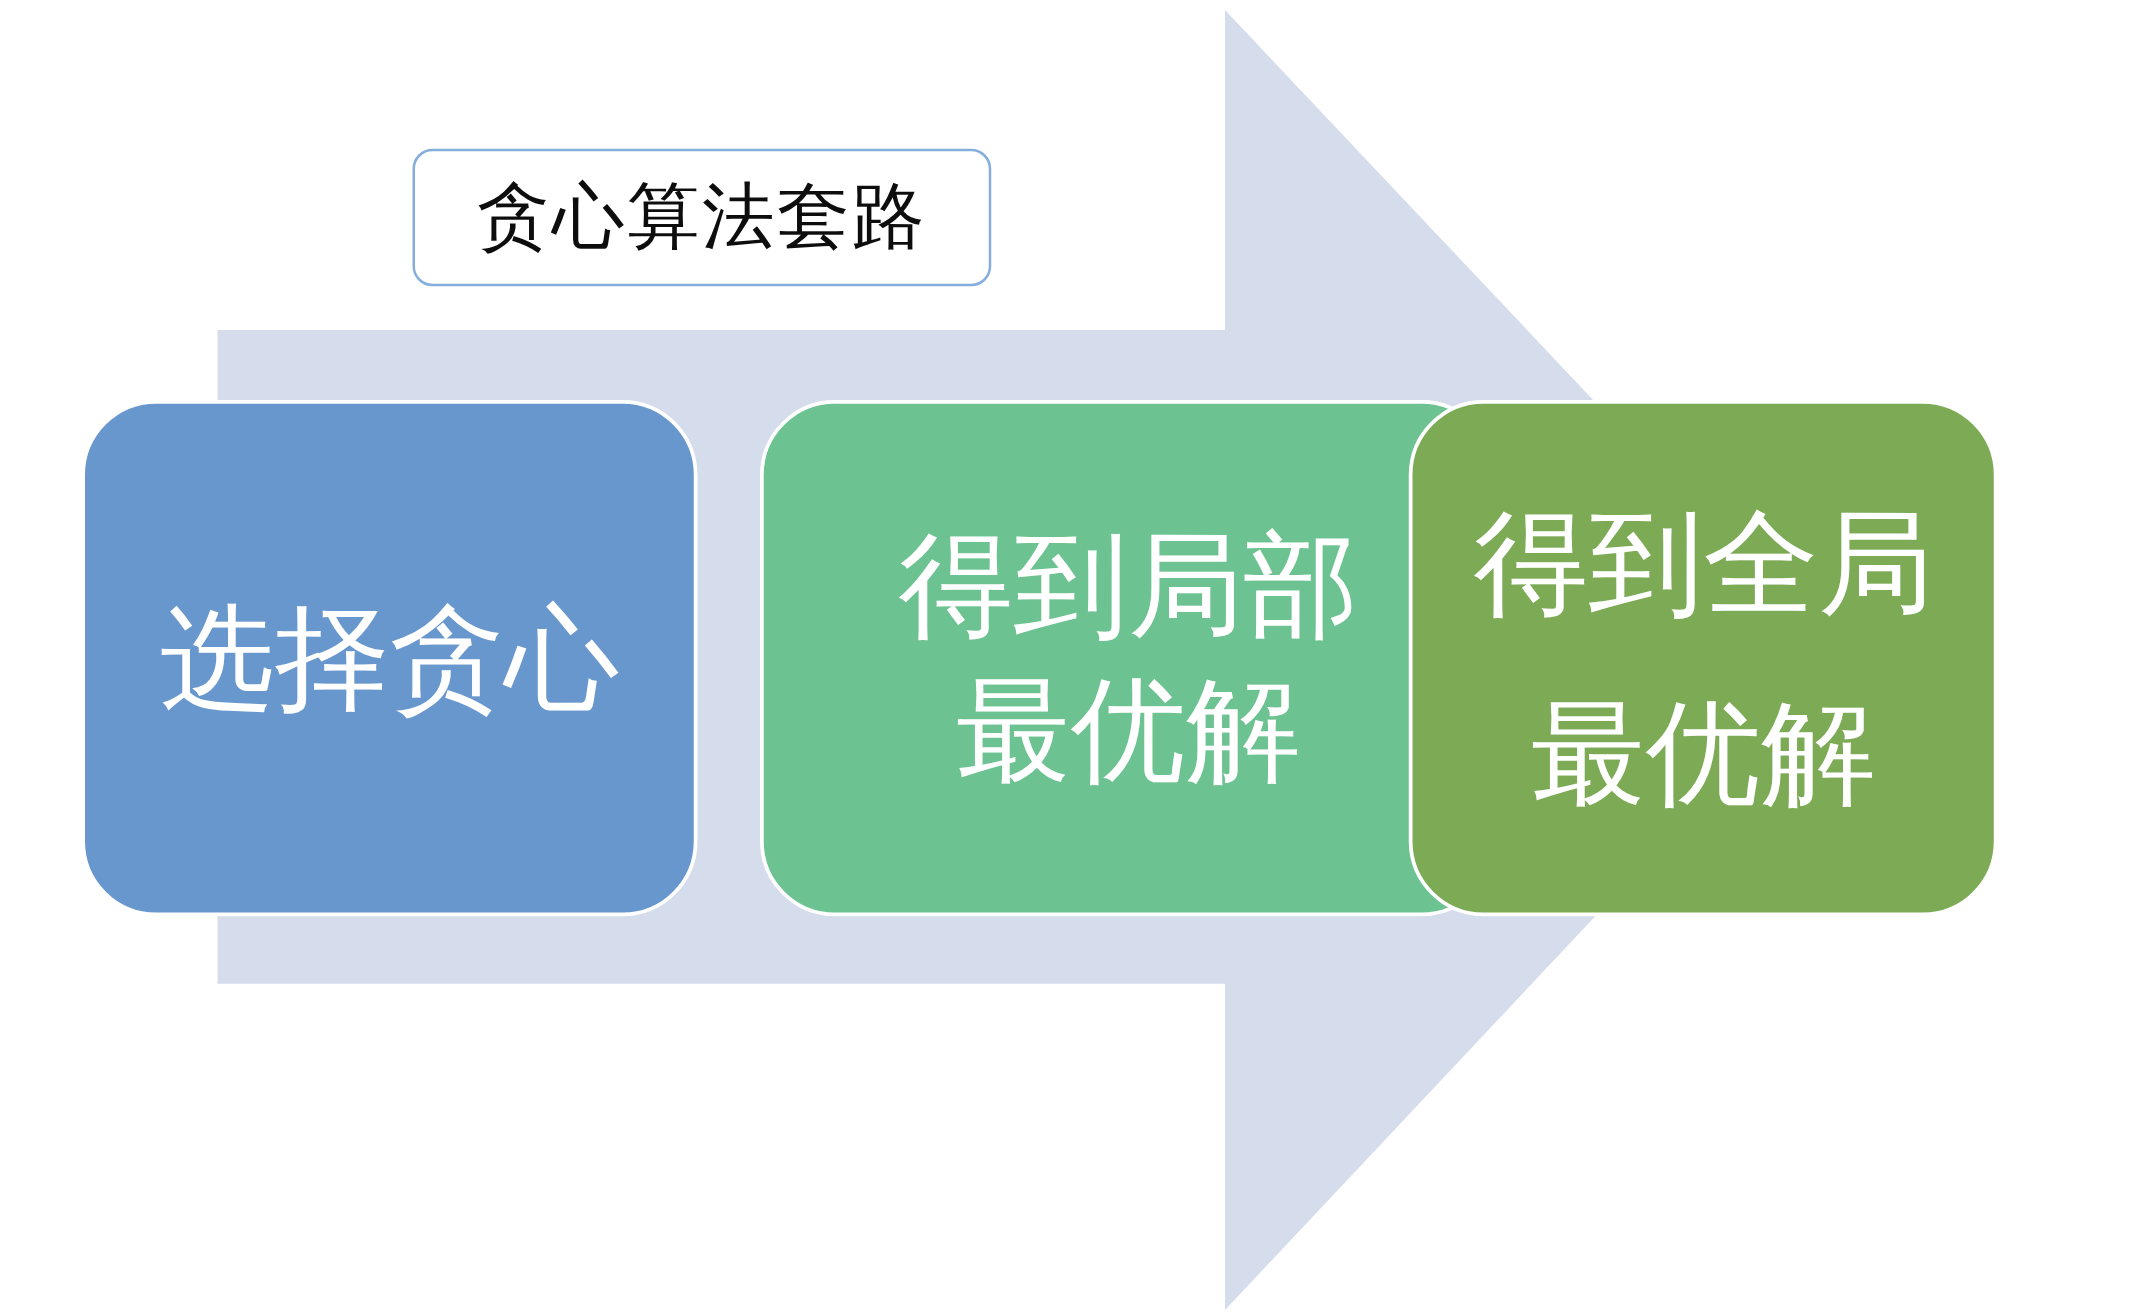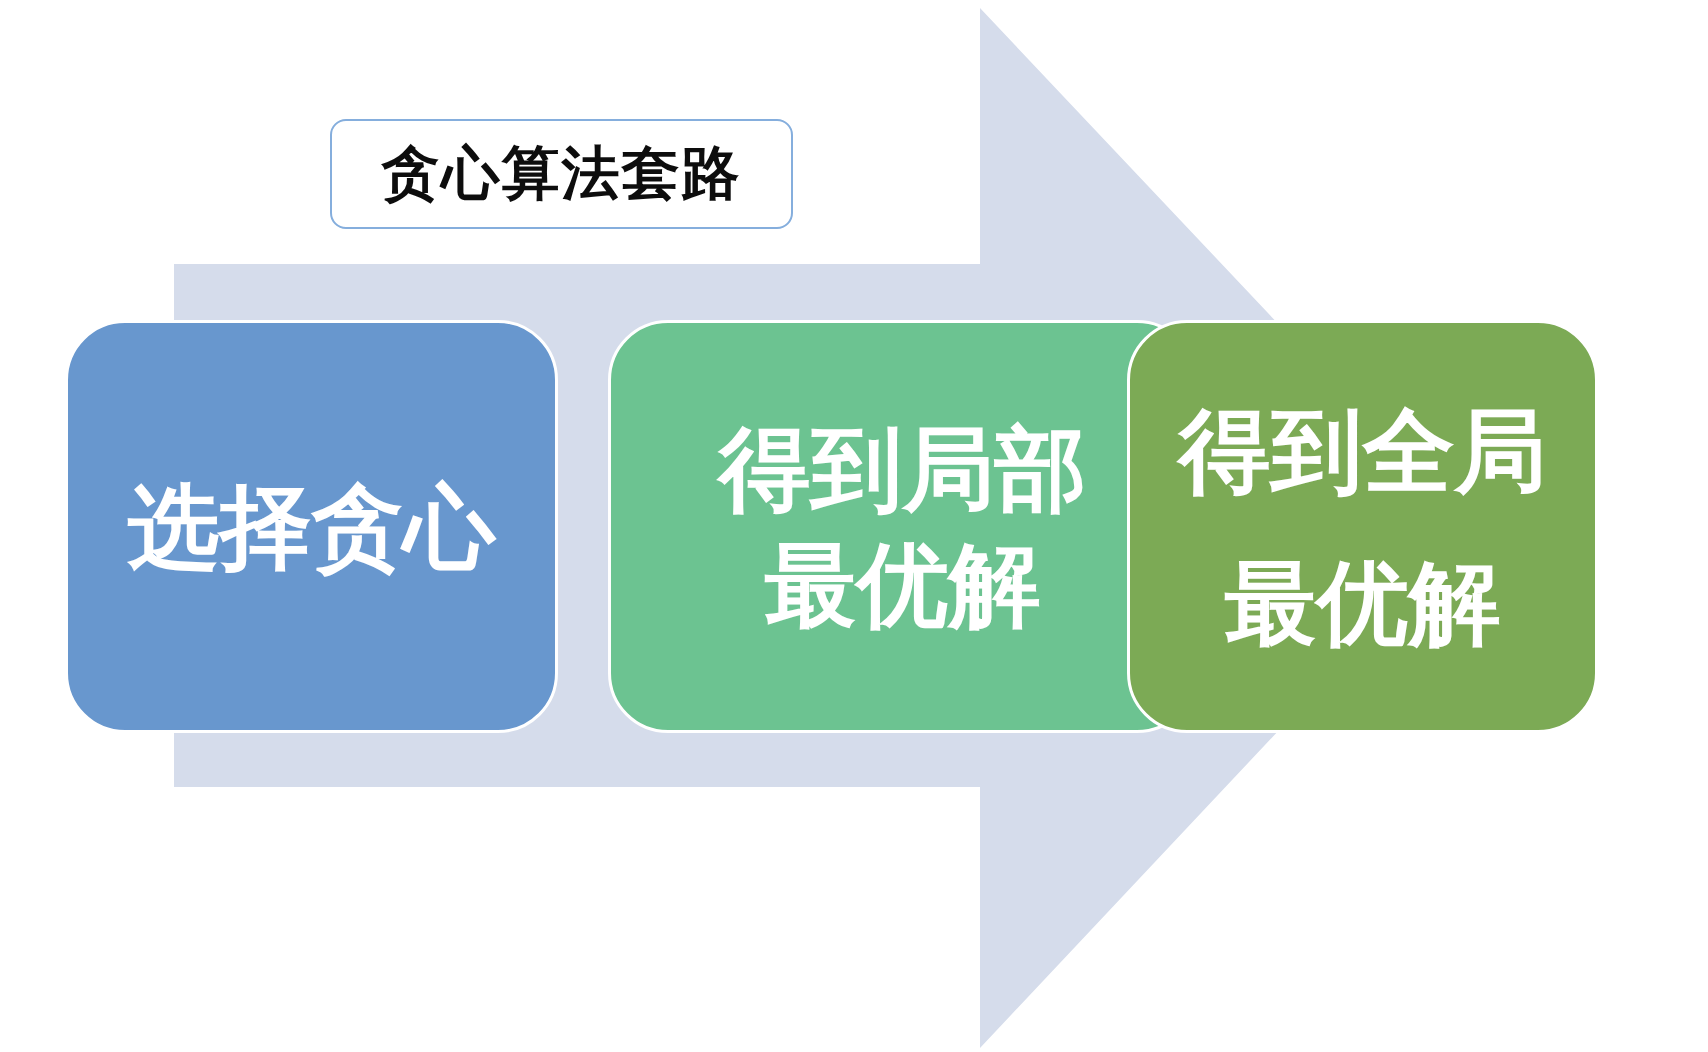--- a/index.html
+++ b/index.html
@@ -57,21 +57,21 @@
     line-height: 116px;
     white-space: nowrap;
   }
   .step-1 { left: 65px;   width: 493px; }
   .step-2 { left: 608px;  width: 589px; }
   .step-3 { left: 1127px; width: 471px; }
 </style>
 </head>
 <body>
 
-<div class="canvas" style="background-color: rgb(255, 255, 255); font-weight: bold;">
+<div class="canvas" style="background-color: rgb(255, 255, 255);">
 
   <svg class="arrow-svg" viewBox="0 0 1708 1052" aria-hidden="true">
     <polygon points="174,264 980,264 980,8 1470,527 980,1048 980,787 174,787" fill="#d5dceb"></polygon>
   </svg>
 
   <div class="title-box" style="background-color: rgb(255, 255, 255); color: rgb(13, 13, 13); border-color: rgb(133, 174, 221);">
     <span class="label">贪心算法套路</span>
   </div>
 
   <div class="step-box step-1" style="background-color: rgb(104, 151, 206); color: rgb(255, 255, 255);">

